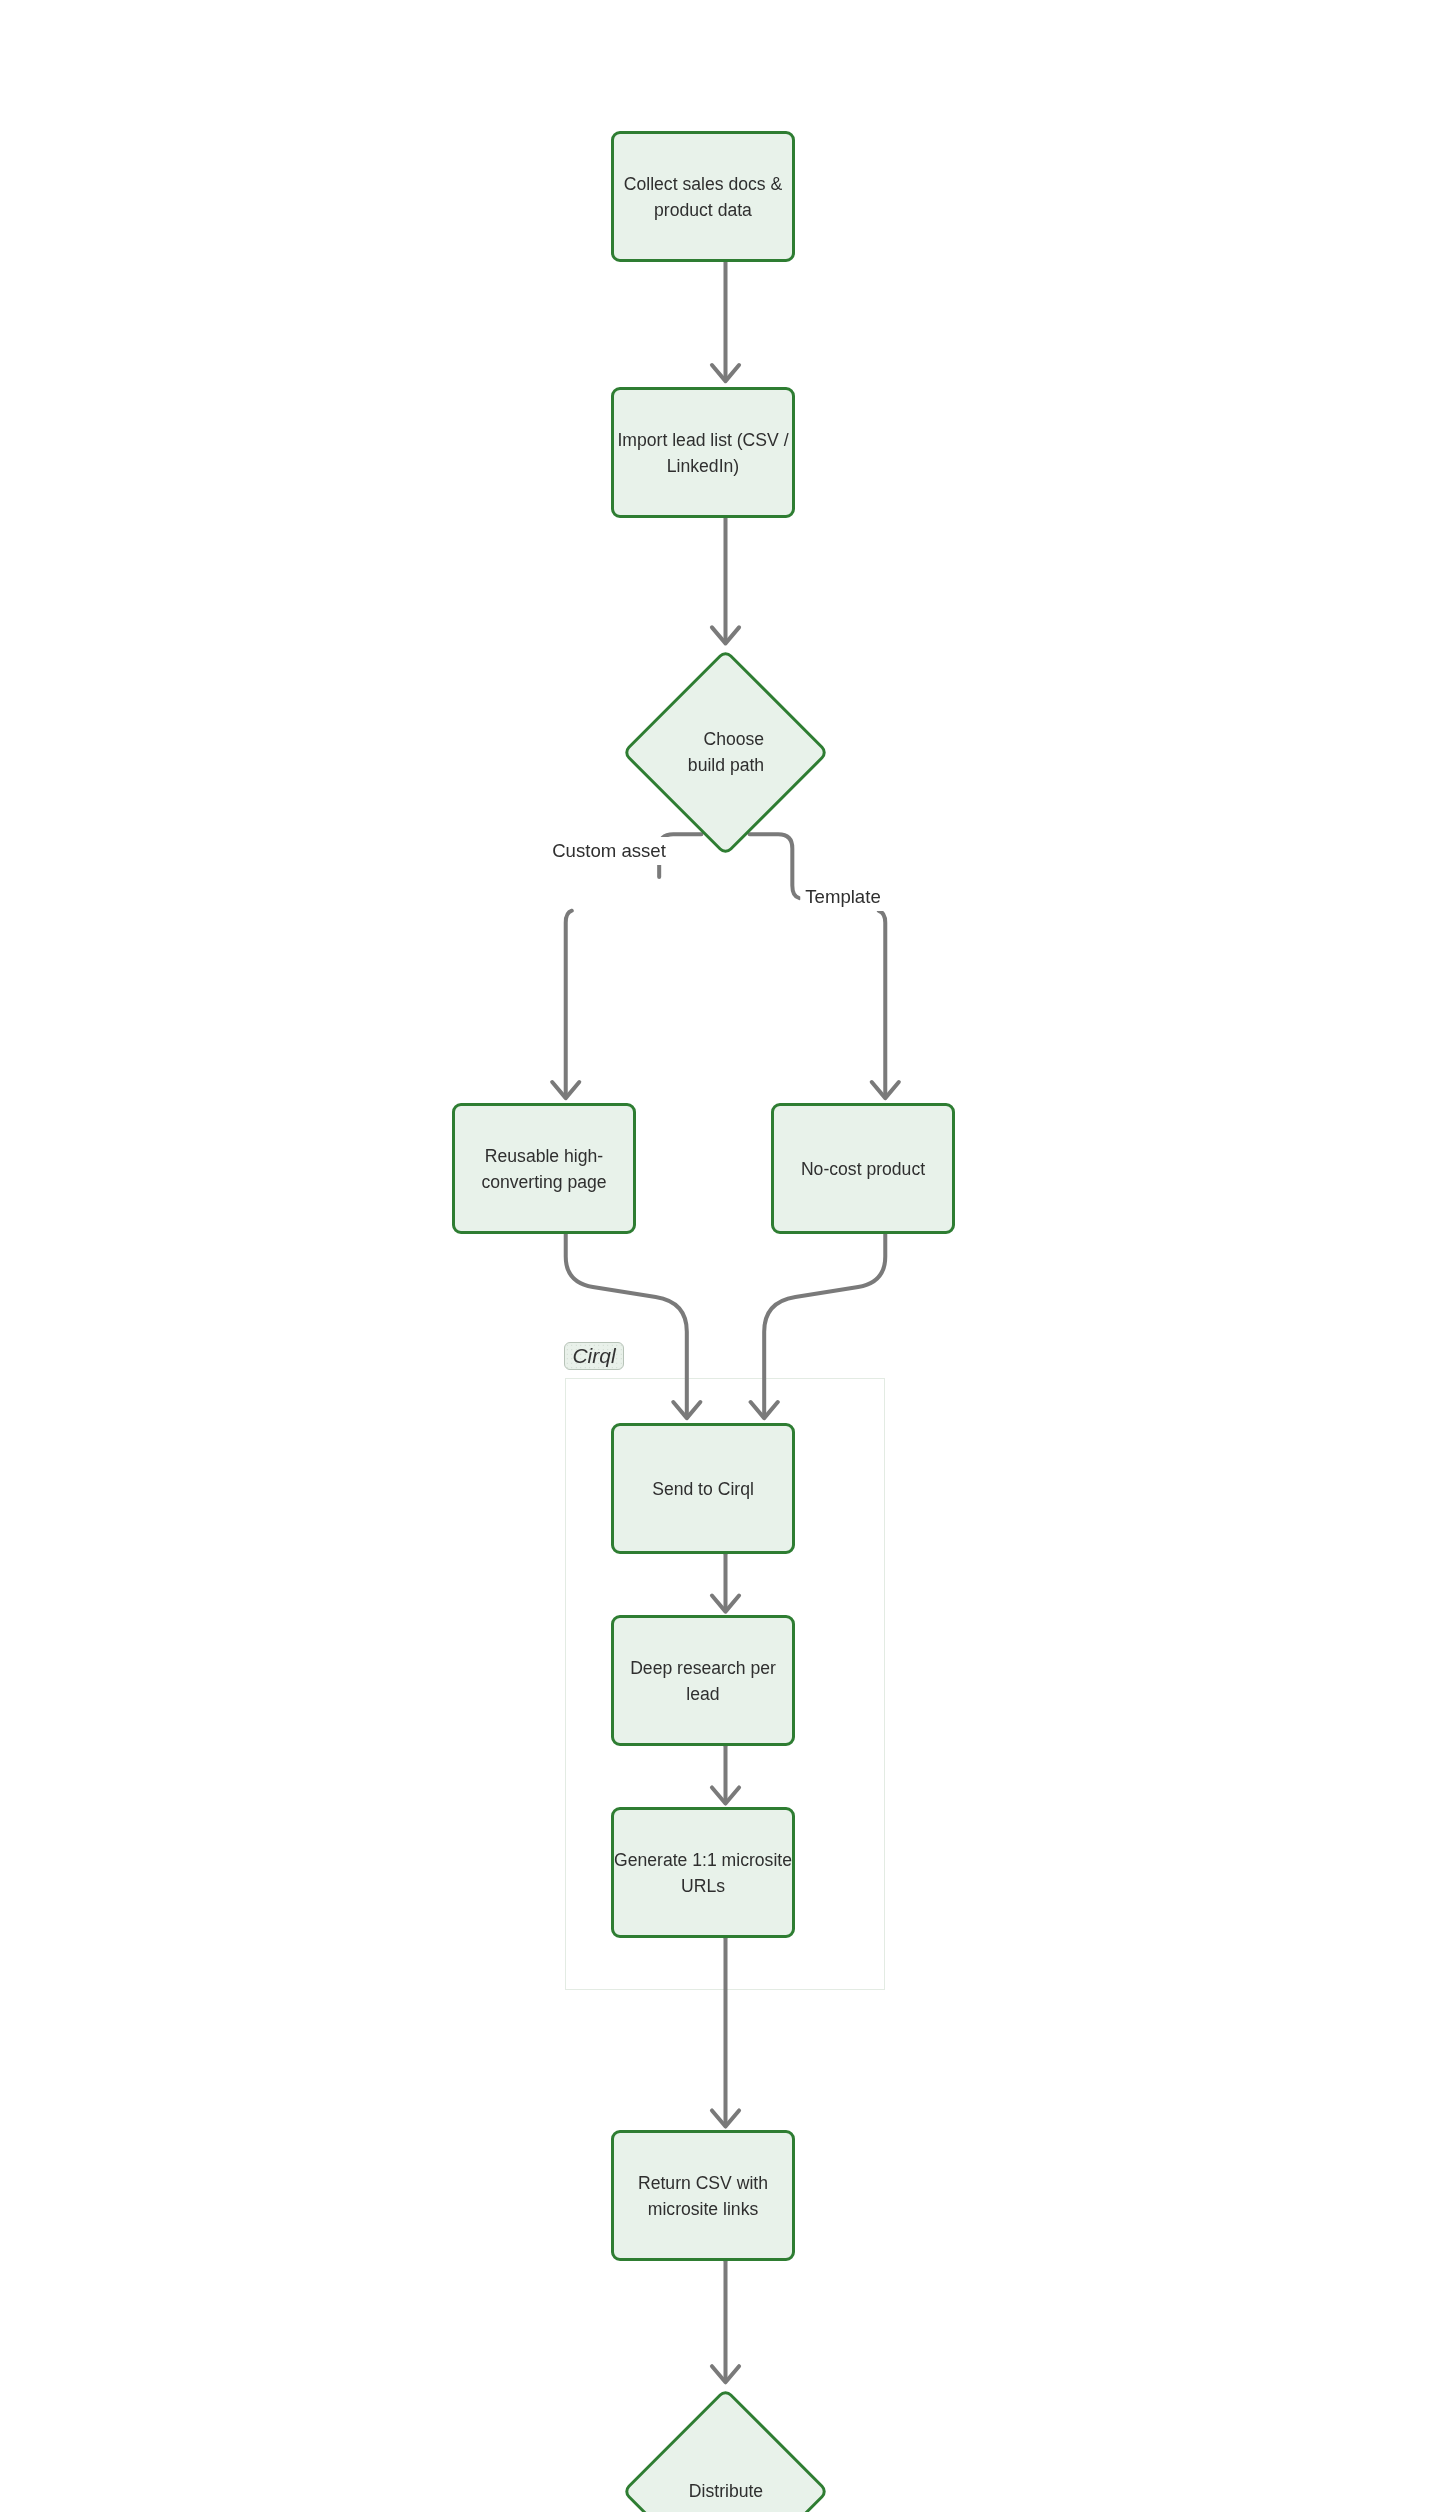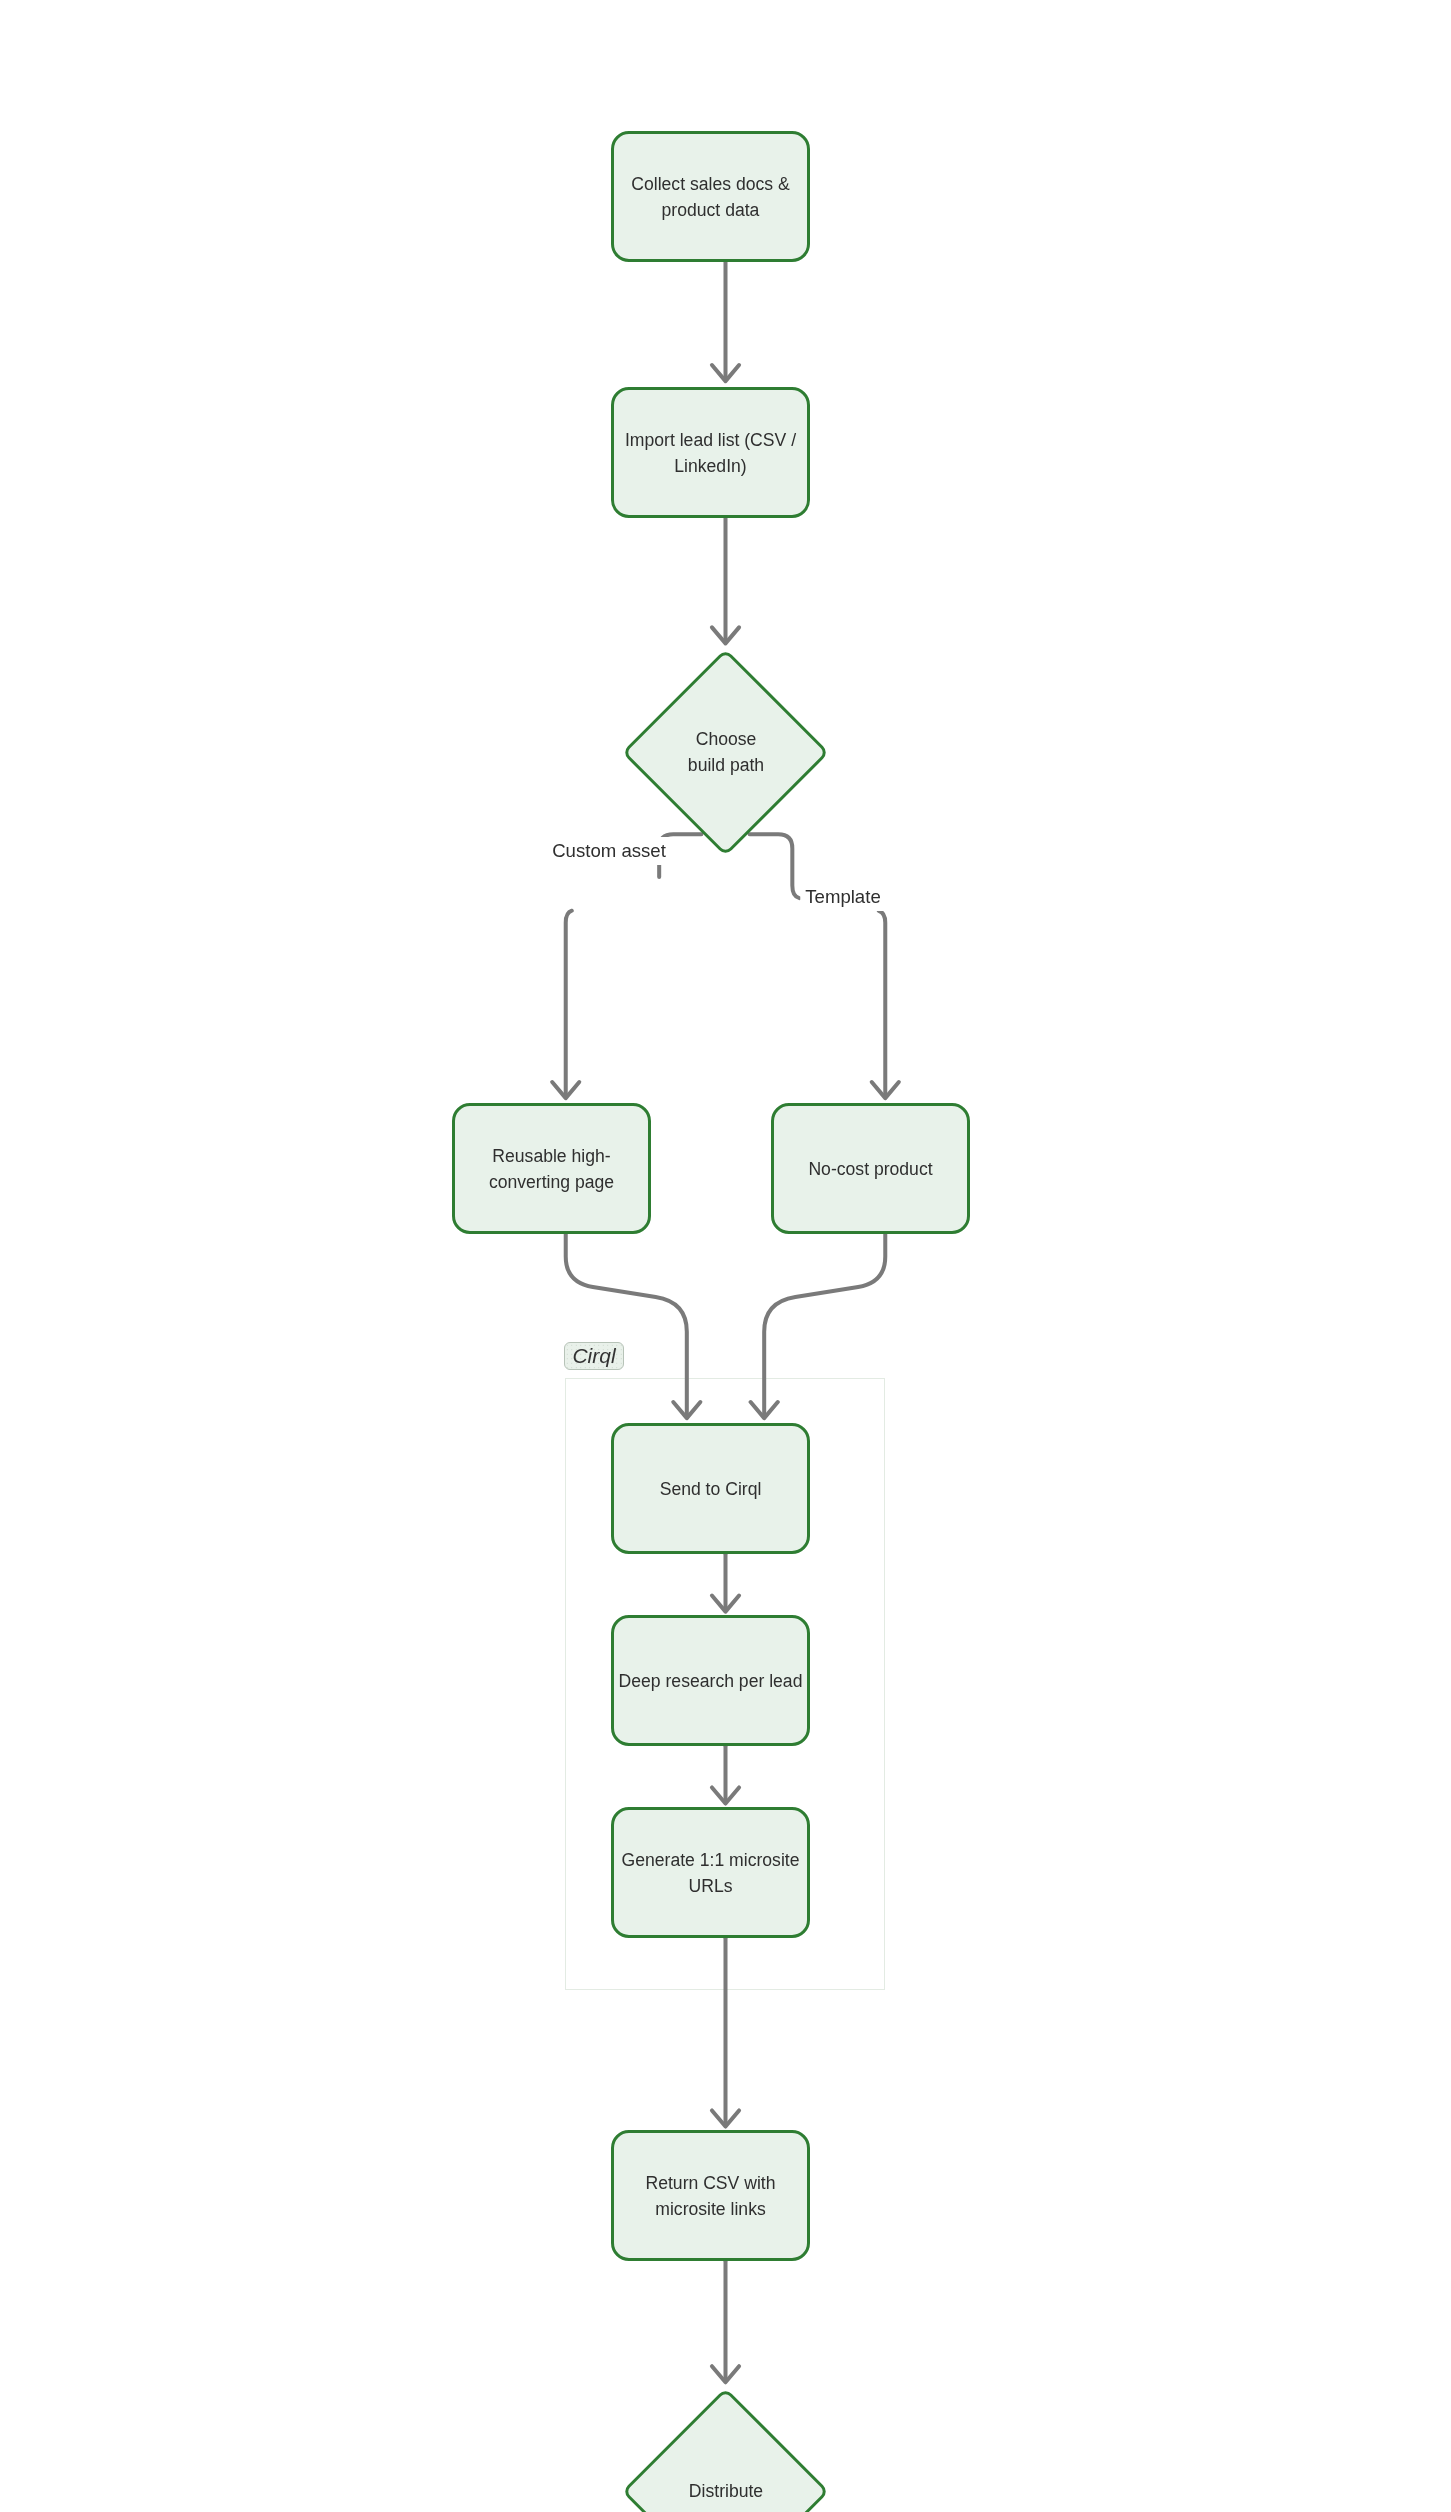--- a/index.html
+++ b/index.html
@@ -9,44 +9,44 @@
     height:2979px;
     background:#ffffff;
     font-family:"Liberation Sans", sans-serif;
     color:#2f2f2f;
     overflow:hidden;
   }
   .edges{position:absolute;left:0;top:0;z-index:2;}
   .edges path{fill:none;stroke:#7a7a7a;stroke-width:8;stroke-linecap:round;stroke-linejoin:round;}
   .node{
     position:absolute;
-    width:199px;height:131px;
+    width:184px;height:131px;
     box-sizing:border-box;
     border:3.5px solid #2e7d32;
-    border-radius:18px;
+    border-radius:9px;
     background:#e8f2ea;
     display:flex;flex-direction:column;align-items:center;justify-content:center;
     text-align:center;
     font-size:17.6px;line-height:26px;
     z-index:3;
   }
   .diamond{
     position:absolute;
     width:147px;height:147px;
     box-sizing:border-box;
     border:3.5px solid #2e7d32;
     border-radius:9px;
     background:#e8f2ea;
     transform:rotate(45deg);
     z-index:3;
   }
   .diamond-label{
     position:absolute;
     transform:translate(-50%,-50%);
-    text-align:center;
+    text-align:right;
     font-size:17.6px;line-height:26px;
     z-index:4;
     white-space:nowrap;
   }
   .edge-label{
     position:absolute;
     transform:translate(-50%,-50%);
     background:#ffffff;
     padding:3px 5px;
     font-size:18.6px;

